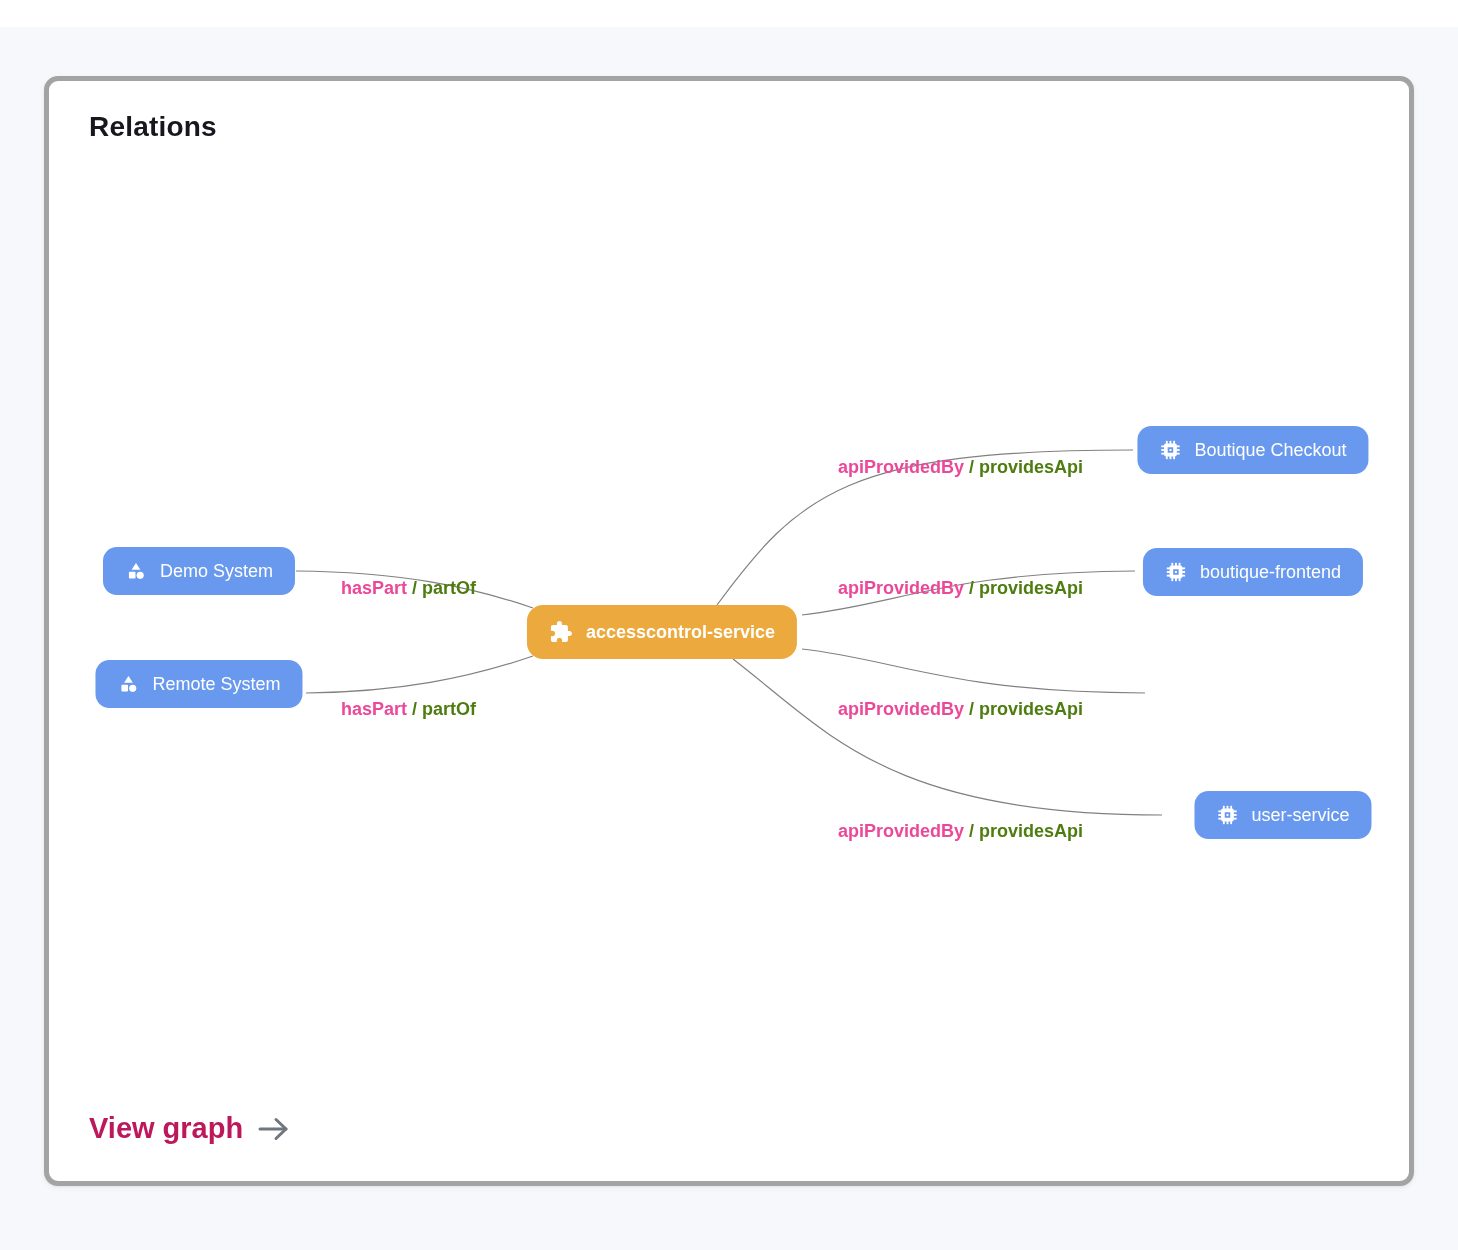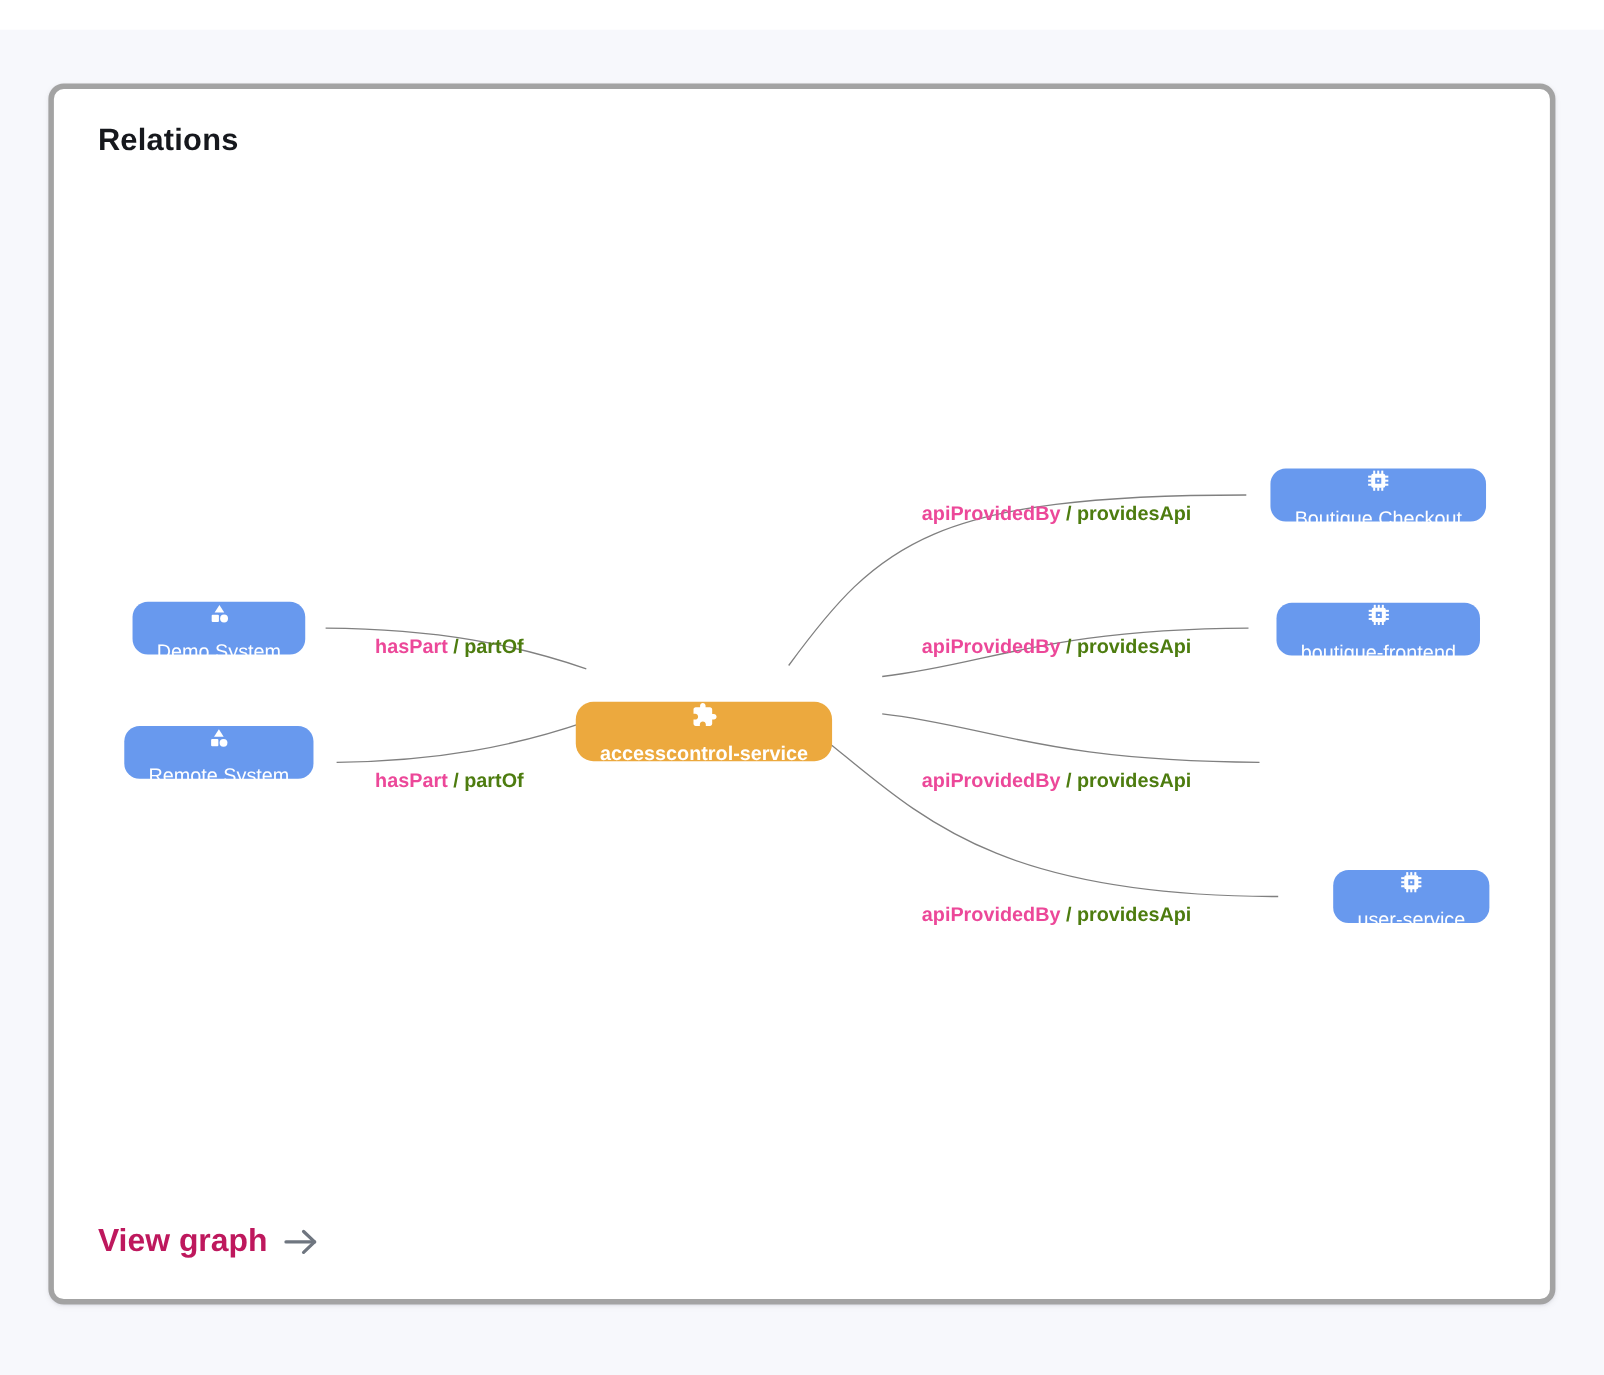--- a/index.html
+++ b/index.html
@@ -44,32 +44,32 @@
   .el-r3 { left: 789px; top: 616px; }
   .el-r4 { left: 789px; top: 738px; }
 
   .node {
     position: absolute;
     transform: translateX(-50%);
     display: flex; align-items: center; gap: 13px;
     height: 48px; padding: 0 22px;
     border-radius: 14px;
     color: #ffffff; font-size: 18px; font-weight: 500;
-    white-space: nowrap; cursor: pointer; flex-direction: column;
+    white-space: nowrap; cursor: pointer;
   }
   .node.entity { background: #6899EE; }
   .node.focus {
     background: #ECA93E;
     height: 54px; font-weight: 700; border-radius: 16px;
   }
   .node svg { flex: 0 0 auto; display: block; }
 
   .n-demo    { left: 150px;  top: 466px; }
   .n-remote  { left: 150px;  top: 579px; }
-  .n-focus   { left: 591px;  top: 524px; margin-top: 33px; }
+  .n-focus   { left: 613px;  top: 524px; }
   .n-bc      { left: 1204px; top: 345px; }
   .n-bf      { left: 1204px; top: 467px; }
   .n-tn      { left: 1204px; top: 588px; }
   .n-us      { left: 1234px; top: 710px; align-items: center; }
 
   .view-graph {
     position: absolute; left: 40px; bottom: 36px;
     display: inline-flex; align-items: center; gap: 14px;
     font-size: 29px; font-weight: 700; color: #be185d;
     text-decoration: none; cursor: pointer;

